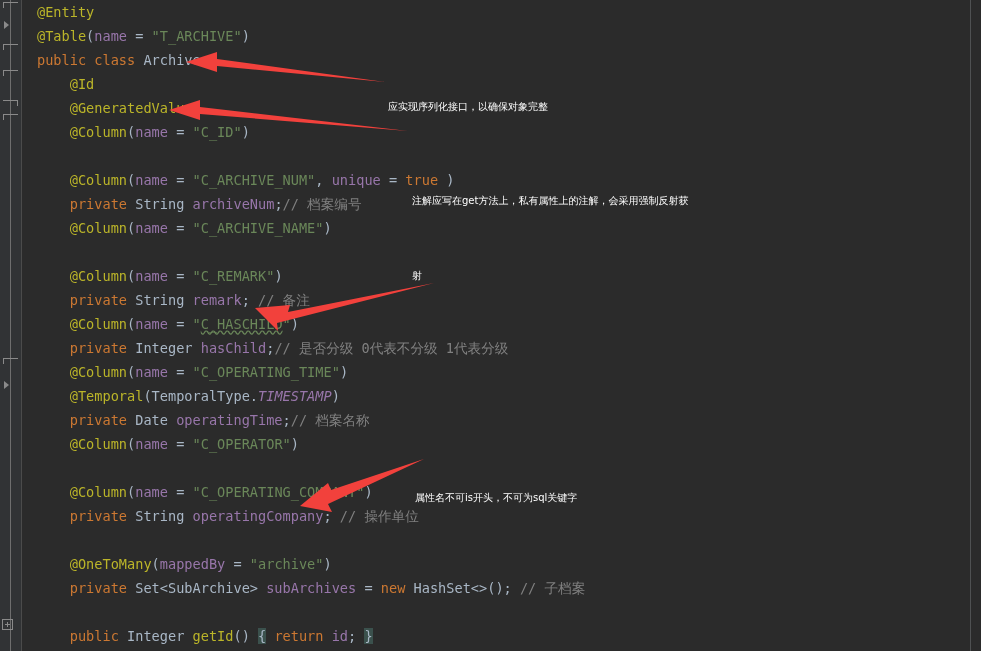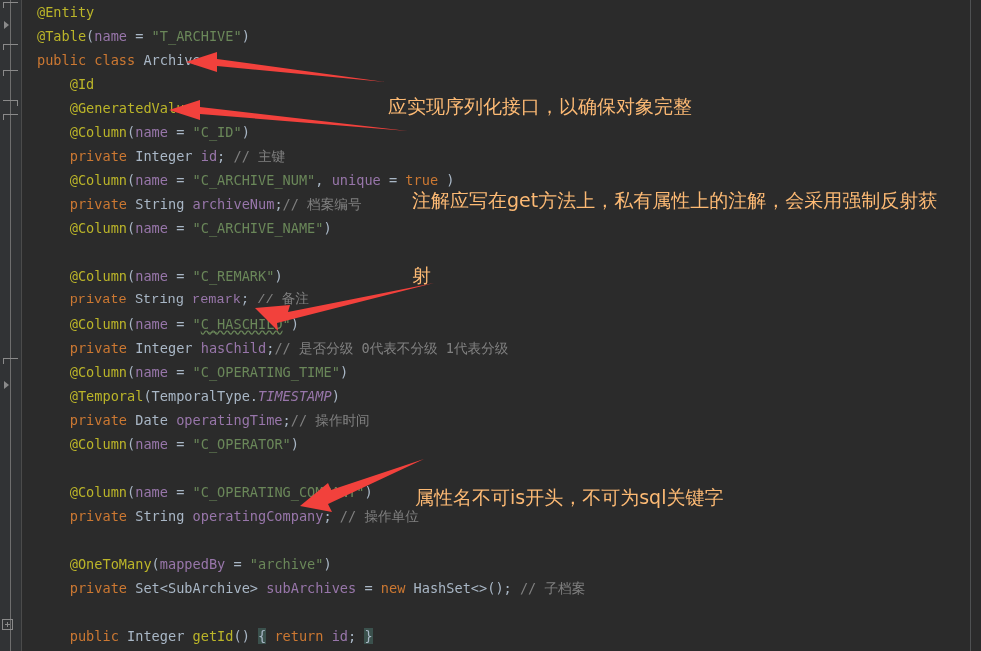--- a/index.html
+++ b/index.html
@@ -110,23 +110,23 @@
   #margin-guide {
     position: absolute;
     top: 0; left: 970px;
     width: 1px; height: 651px;
     background: #4f5152;
   }
 
   
   .note {
     position: absolute;
-    color: #fdba74;
+    color: #ffffff;
     font-family: "DejaVu Sans", "Liberation Sans", sans-serif;
-    font-size: 19px;
+    font-size: 10px;
     line-height: 25px;
     white-space: pre;
   }
 
   
   .arrow-svg {
     position: absolute;
     overflow: visible;
     pointer-events: none;
   }
@@ -180,42 +180,41 @@
     <div class="ln" style="top:24px;"><span class="anno">@Table</span><span class="punc">(</span><span class="field">name</span><span class="punc"> = </span><span class="str">"T_ARCHIVE"</span><span class="punc">)</span></div>
 
     <div class="ln" style="top:48px;"><span class="kw">public class </span><span class="type">Archive </span><span class="punc">{</span></div>
 
     <div class="ln" style="top:72px;">    <span class="anno">@Id</span></div>
 
     <div class="ln" style="top:96px;">    <span class="anno">@GeneratedValue</span></div>
 
     <div class="ln" style="top:120px;">    <span class="anno">@Column</span><span class="punc">(</span><span class="field">name</span><span class="punc"> = </span><span class="str">"C_ID"</span><span class="punc">)</span></div>
 
-    <div class="ln" style="top:144px;">    <span class="kw">private </span><span class="type">Integer </span><span class="field">id</span><span class="punc">;</span><span class="cmt"> // 主键</span></div>
 
     <div class="ln" style="top:168px;">    <span class="anno">@Column</span><span class="punc">(</span><span class="field">name</span><span class="punc"> = </span><span class="str">"C_ARCHIVE_NUM"</span><span class="punc">, </span><span class="field">unique</span><span class="punc"> = </span><span class="kw">true</span><span class="punc"> )</span></div>
 
     <div class="ln" style="top:192px;">    <span class="kw">private </span><span class="type">String </span><span class="field">archiveNum</span><span class="punc">;</span><span class="cmt">// 档案编号</span></div>
 
     <div class="ln" style="top:216px;">    <span class="anno">@Column</span><span class="punc">(</span><span class="field">name</span><span class="punc"> = </span><span class="str">"C_ARCHIVE_NAME"</span><span class="punc">)</span></div>
 
 
     <div class="ln" style="top:264px;">    <span class="anno">@Column</span><span class="punc">(</span><span class="field">name</span><span class="punc"> = </span><span class="str">"C_REMARK"</span><span class="punc">)</span></div>
 
-    <div class="ln" style="top:288px;font-family:Liberation Mono, monospace;">    <span class="kw">private </span><span class="type">String </span><span class="field">remark</span><span class="punc">;</span><span class="cmt"> // 备注</span></div>
+    <div class="ln" style="top:288px;">    <span class="kw">private </span><span class="type">String </span><span class="field">remark</span><span class="punc">;</span><span class="cmt"> // 备注</span></div>
 
     <div class="ln" style="top:312px;">    <span class="anno">@Column</span><span class="punc">(</span><span class="field">name</span><span class="punc"> = </span><span class="str">"</span><span class="str typo">C_HASCHILD</span><span class="str">"</span><span class="punc">)</span></div>
 
     <div class="ln" style="top:336px;">    <span class="kw">private </span><span class="type">Integer </span><span class="field">hasChild</span><span class="punc">;</span><span class="cmt">// 是否分级 0代表不分级 1代表分级</span></div>
 
     <div class="ln" style="top:360px;">    <span class="anno">@Column</span><span class="punc">(</span><span class="field">name</span><span class="punc"> = </span><span class="str">"C_OPERATING_TIME"</span><span class="punc">)</span></div>
 
     <div class="ln" style="top:384px;">    <span class="anno">@Temporal</span><span class="punc">(</span><span class="type">TemporalType</span><span class="punc">.</span><span class="stat">TIMESTAMP</span><span class="punc">)</span></div>
 
-    <div class="ln" style="top:408px;">    <span class="kw">private </span><span class="type">Date </span><span class="field">operatingTime</span><span class="punc">;</span><span class="cmt">// 操作时间</span></div>
+    <div class="ln" style="top:408px;">    <span class="kw">private </span><span class="type">Date </span><span class="field">operatingTime</span><span class="punc">;</span><span class="cmt">// 档案名称</span></div>
 
     <div class="ln" style="top:432px;">    <span class="anno">@Column</span><span class="punc">(</span><span class="field">name</span><span class="punc"> = </span><span class="str">"C_OPERATOR"</span><span class="punc">)</span></div>
 
 
     <div class="ln" style="top:480px;">    <span class="anno">@Column</span><span class="punc">(</span><span class="field">name</span><span class="punc"> = </span><span class="str">"C_OPERATING_COMPANY"</span><span class="punc">)</span></div>
 
     <div class="ln" style="top:504px;">    <span class="kw">private </span><span class="type">String </span><span class="field">operatingCompany</span><span class="punc">;</span><span class="cmt"> // 操作单位</span></div>
 
     <div class="ln" style="top:552px;">    <span class="anno">@OneToMany</span><span class="punc">(</span><span class="field">mappedBy</span><span class="punc"> = </span><span class="str">"archive"</span><span class="punc">)</span></div>
 

